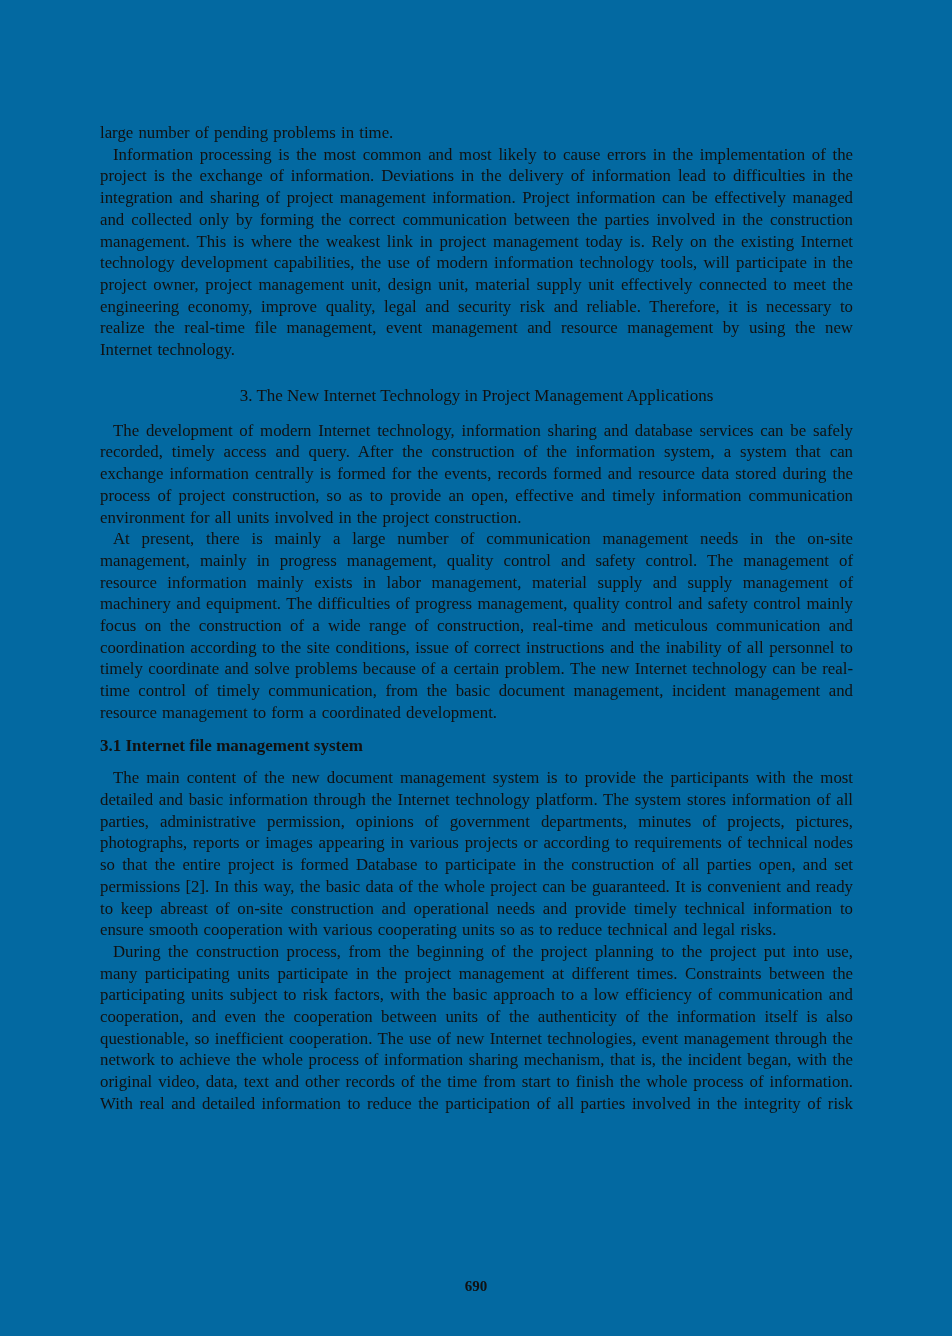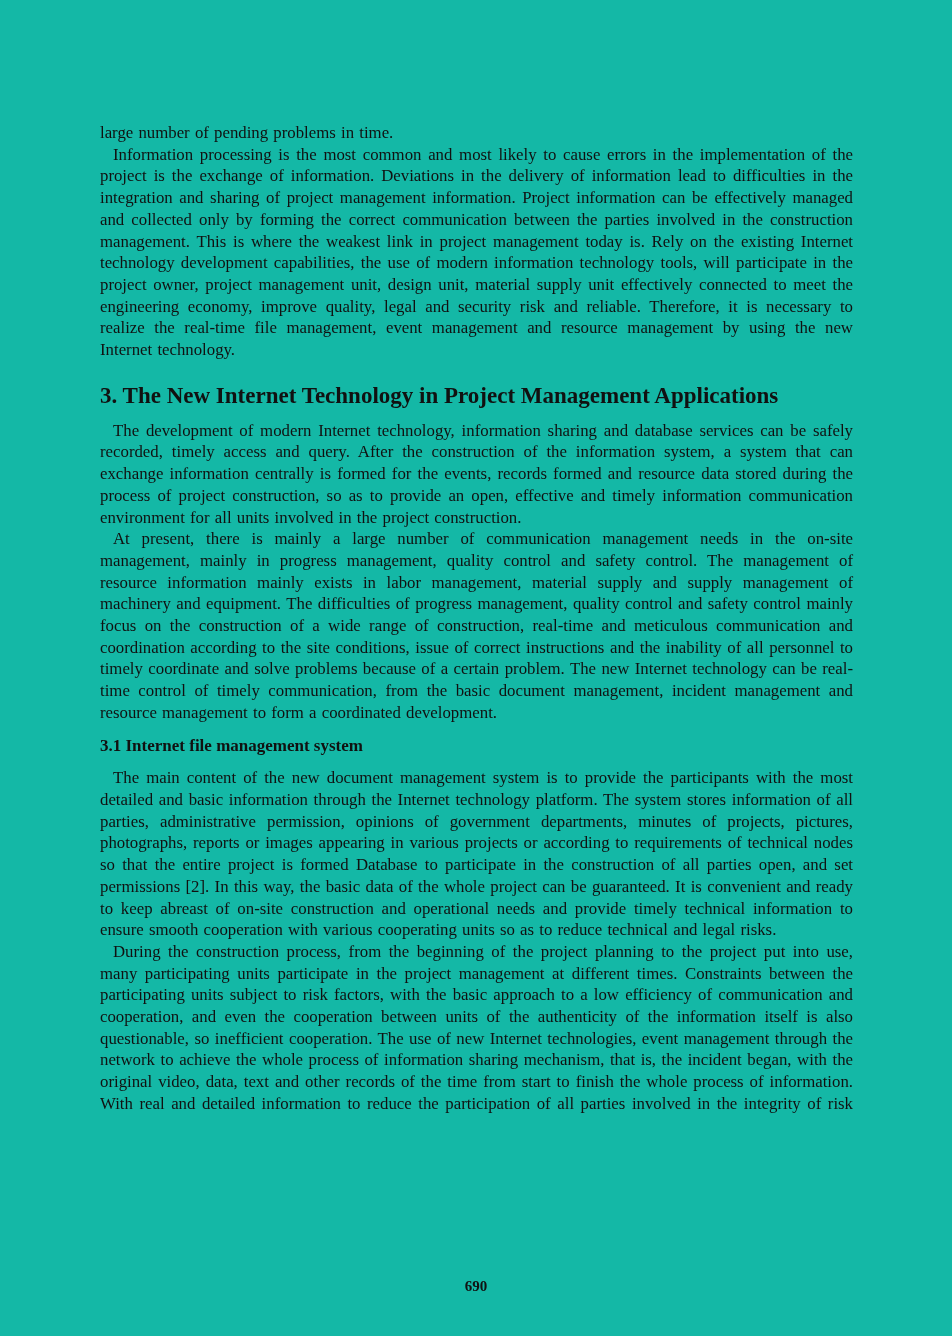--- a/index.html
+++ b/index.html
@@ -4,21 +4,21 @@
 <style>
   html, body {
     margin: 0;
     padding: 0;
     background: #ffffff;
   }
   .page {
     position: relative;
     width: 952px;
     height: 1336px;
-    background: #14b8a6;
+    background: #0369a1;
     box-sizing: border-box;
     overflow: hidden;
     font-family: "Liberation Serif", "DejaVu Serif", serif;
     color: #111111;
   }
   .content {
     position: absolute;
     top: 122px;
     left: 100px;
     width: 753px;
@@ -32,24 +32,24 @@
     word-spacing: 0.06em;
   }
   p.continuation {
     text-indent: 0;
   }
   p.cutoff {
     text-align-last: justify;
   }
   h2.section-heading {
     margin: 24px 0 13px 0;
-    font-size: 23px;
+    font-size: 17px;
     line-height: 22px;
-    font-weight: bold;
-    text-align: left;
+    font-weight: normal;
+    text-align: center;
   }
   h3.subsection-heading {
     margin: 11px 0 11px 0;
     font-size: 17px;
     line-height: 21.7px;
     font-weight: bold;
     text-align: left;
   }
   .footer {
     position: absolute;

